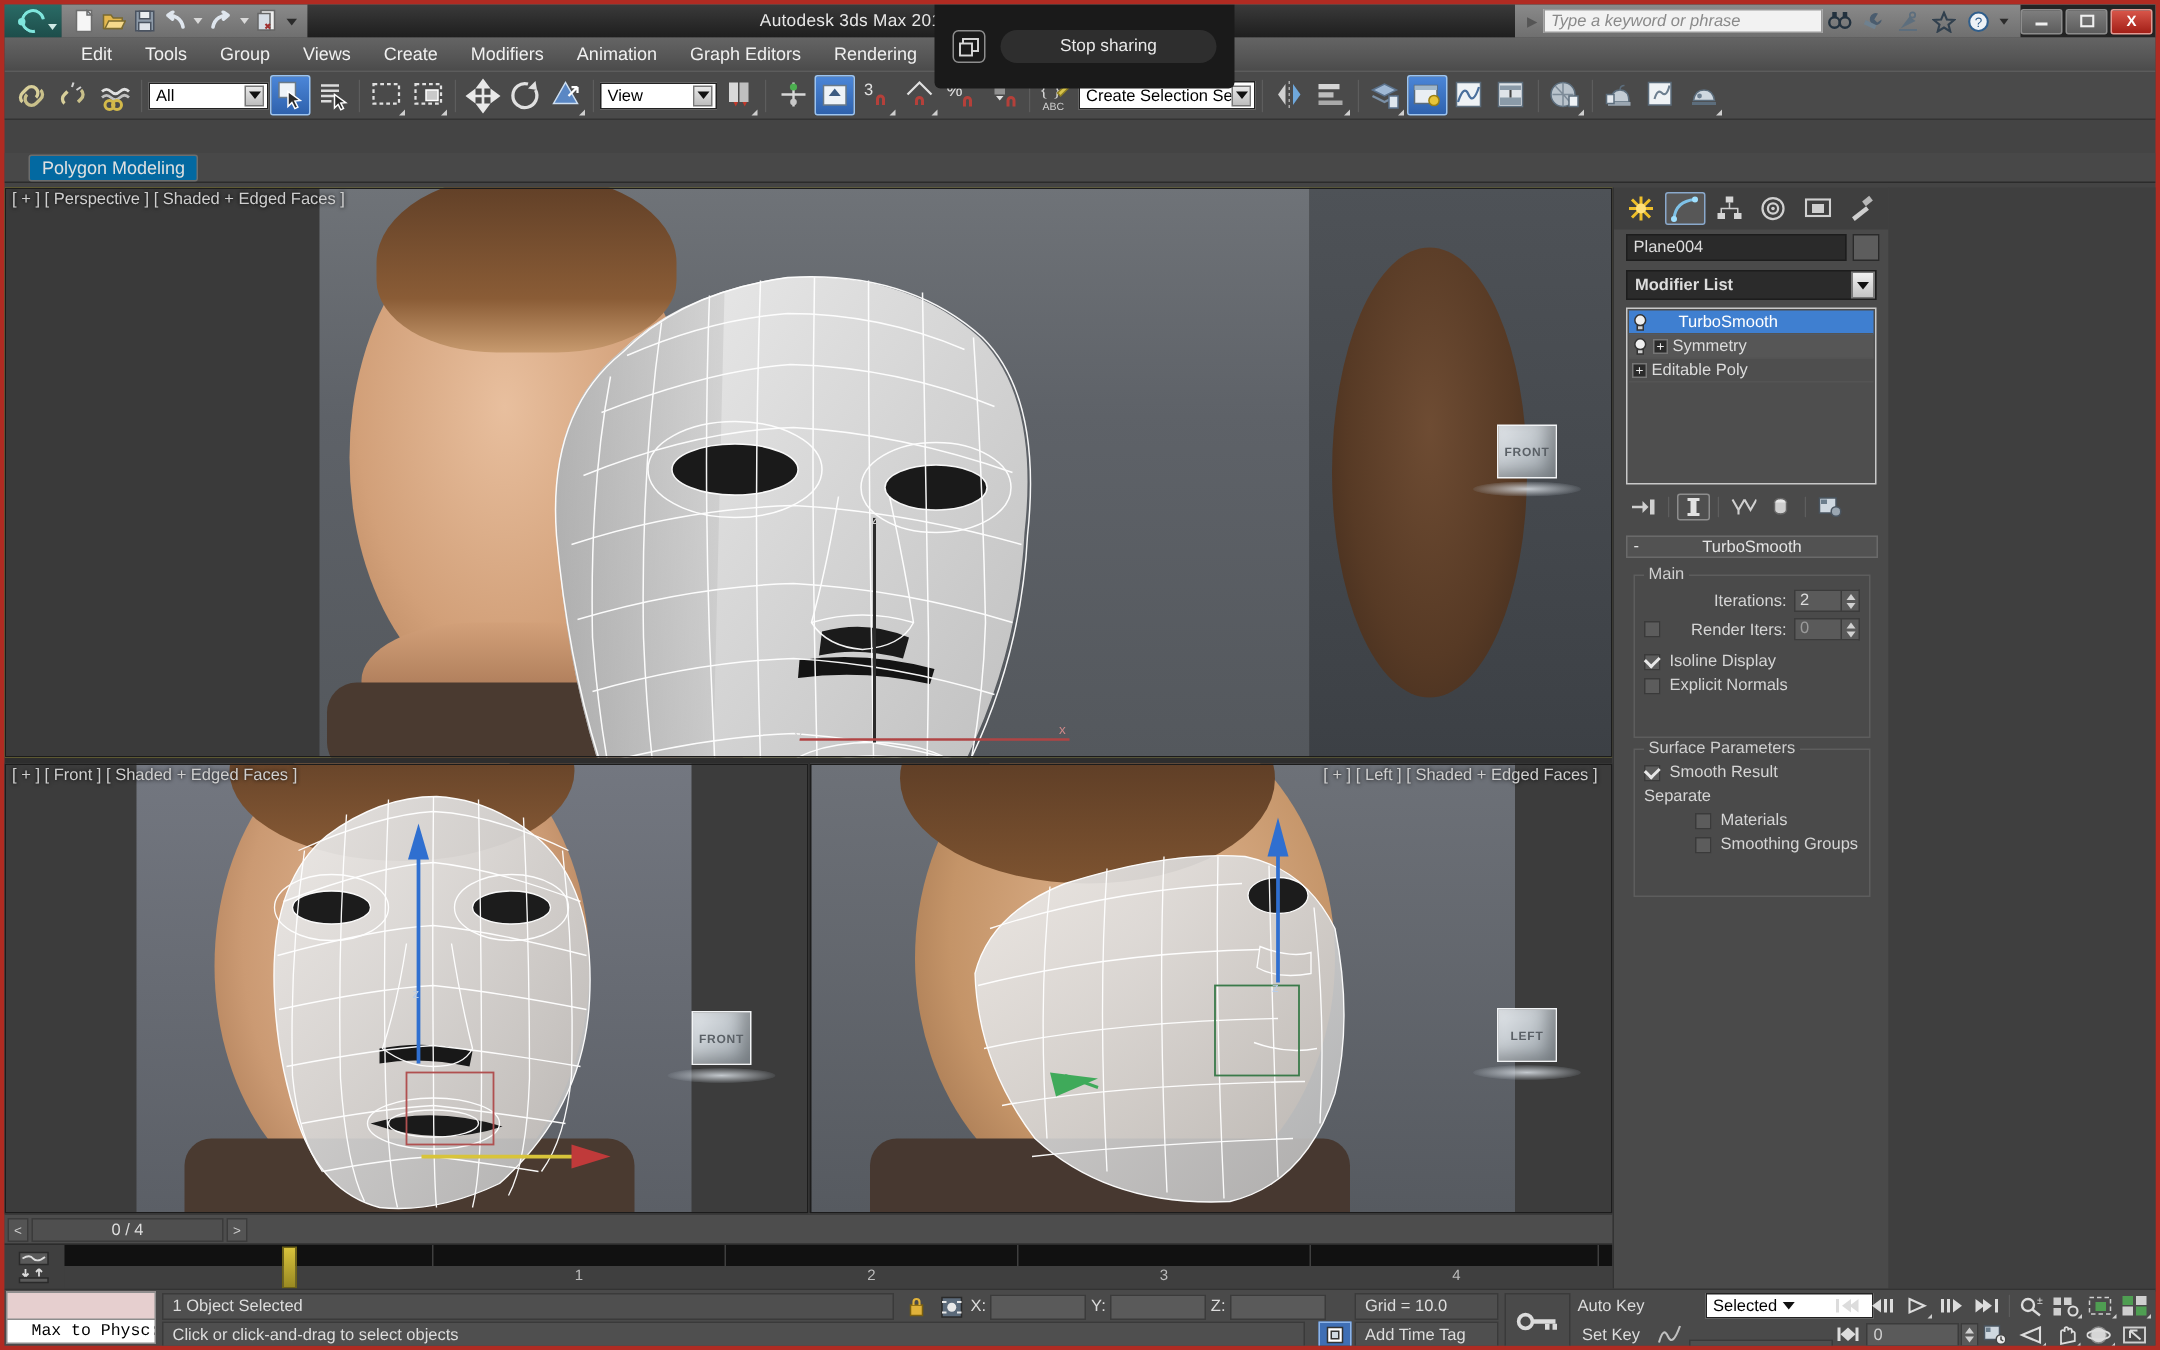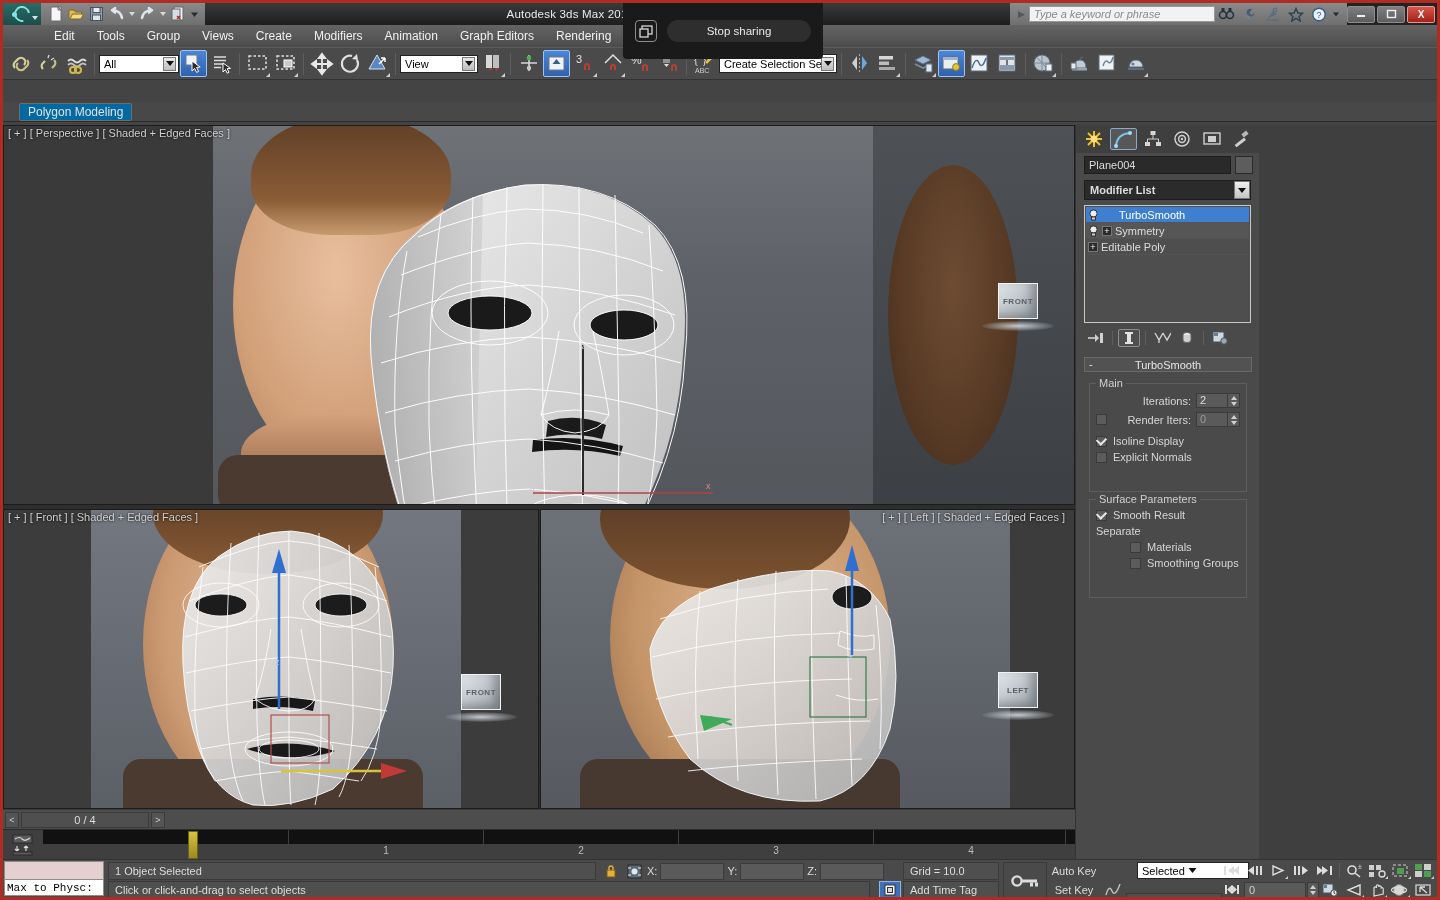--- a/index.html
+++ b/index.html
@@ -198,21 +198,21 @@
     font-size:11px; color:#e2e2e2; }
 
   .rightfill { position:absolute; left:1256px; top:122px; width:181px; height:736px; background:#3f3f3f; }
 
   
   .statusbar { position:absolute; left:0; top:856px; width:1434px; height:41px; background:#4a4a4a;
     border-top:1px solid #333; }
   .mxs { position:absolute; left:1px; top:1px; width:100px; height:39px; }
   .mxs .pink { height:19px; background:#e6cfcf; border:1px solid #8d8d8d; }
   .mxs .white { height:16px; background:#fff; border:1px solid #8d8d8d; border-top:none;
-    font-family:"Liberation Mono", monospace; font-size:11px; color:#000; padding-left:2px;
+    font-family:"Liberation Mono", monospace; font-size:11px; color:#000; padding-left:16px;
     line-height:17px; overflow:hidden; white-space:nowrap; }
   .stat1 { position:absolute; left:105px; top:2px; width:488px; height:18px;
     background:#4f4f4f; border:1px solid #3a3a3a; font-size:11px; color:#ddd;
     padding-left:6px; line-height:16px; }
   .stat2 { position:absolute; left:105px; top:21px; width:762px; height:18px;
     background:#4f4f4f; border:1px solid #3a3a3a; font-size:11px; color:#ddd;
     padding-left:6px; line-height:16px; }
   .coordrow { position:absolute; left:598px; top:2px; height:18px; display:flex; align-items:center; gap:3px; }
   .coordfield { width:64px;height:17px; background:#5a5a5a; border:1px solid #3b3b3b; }
   .coordlbl { font-size:11px; color:#dcdcdc; }

